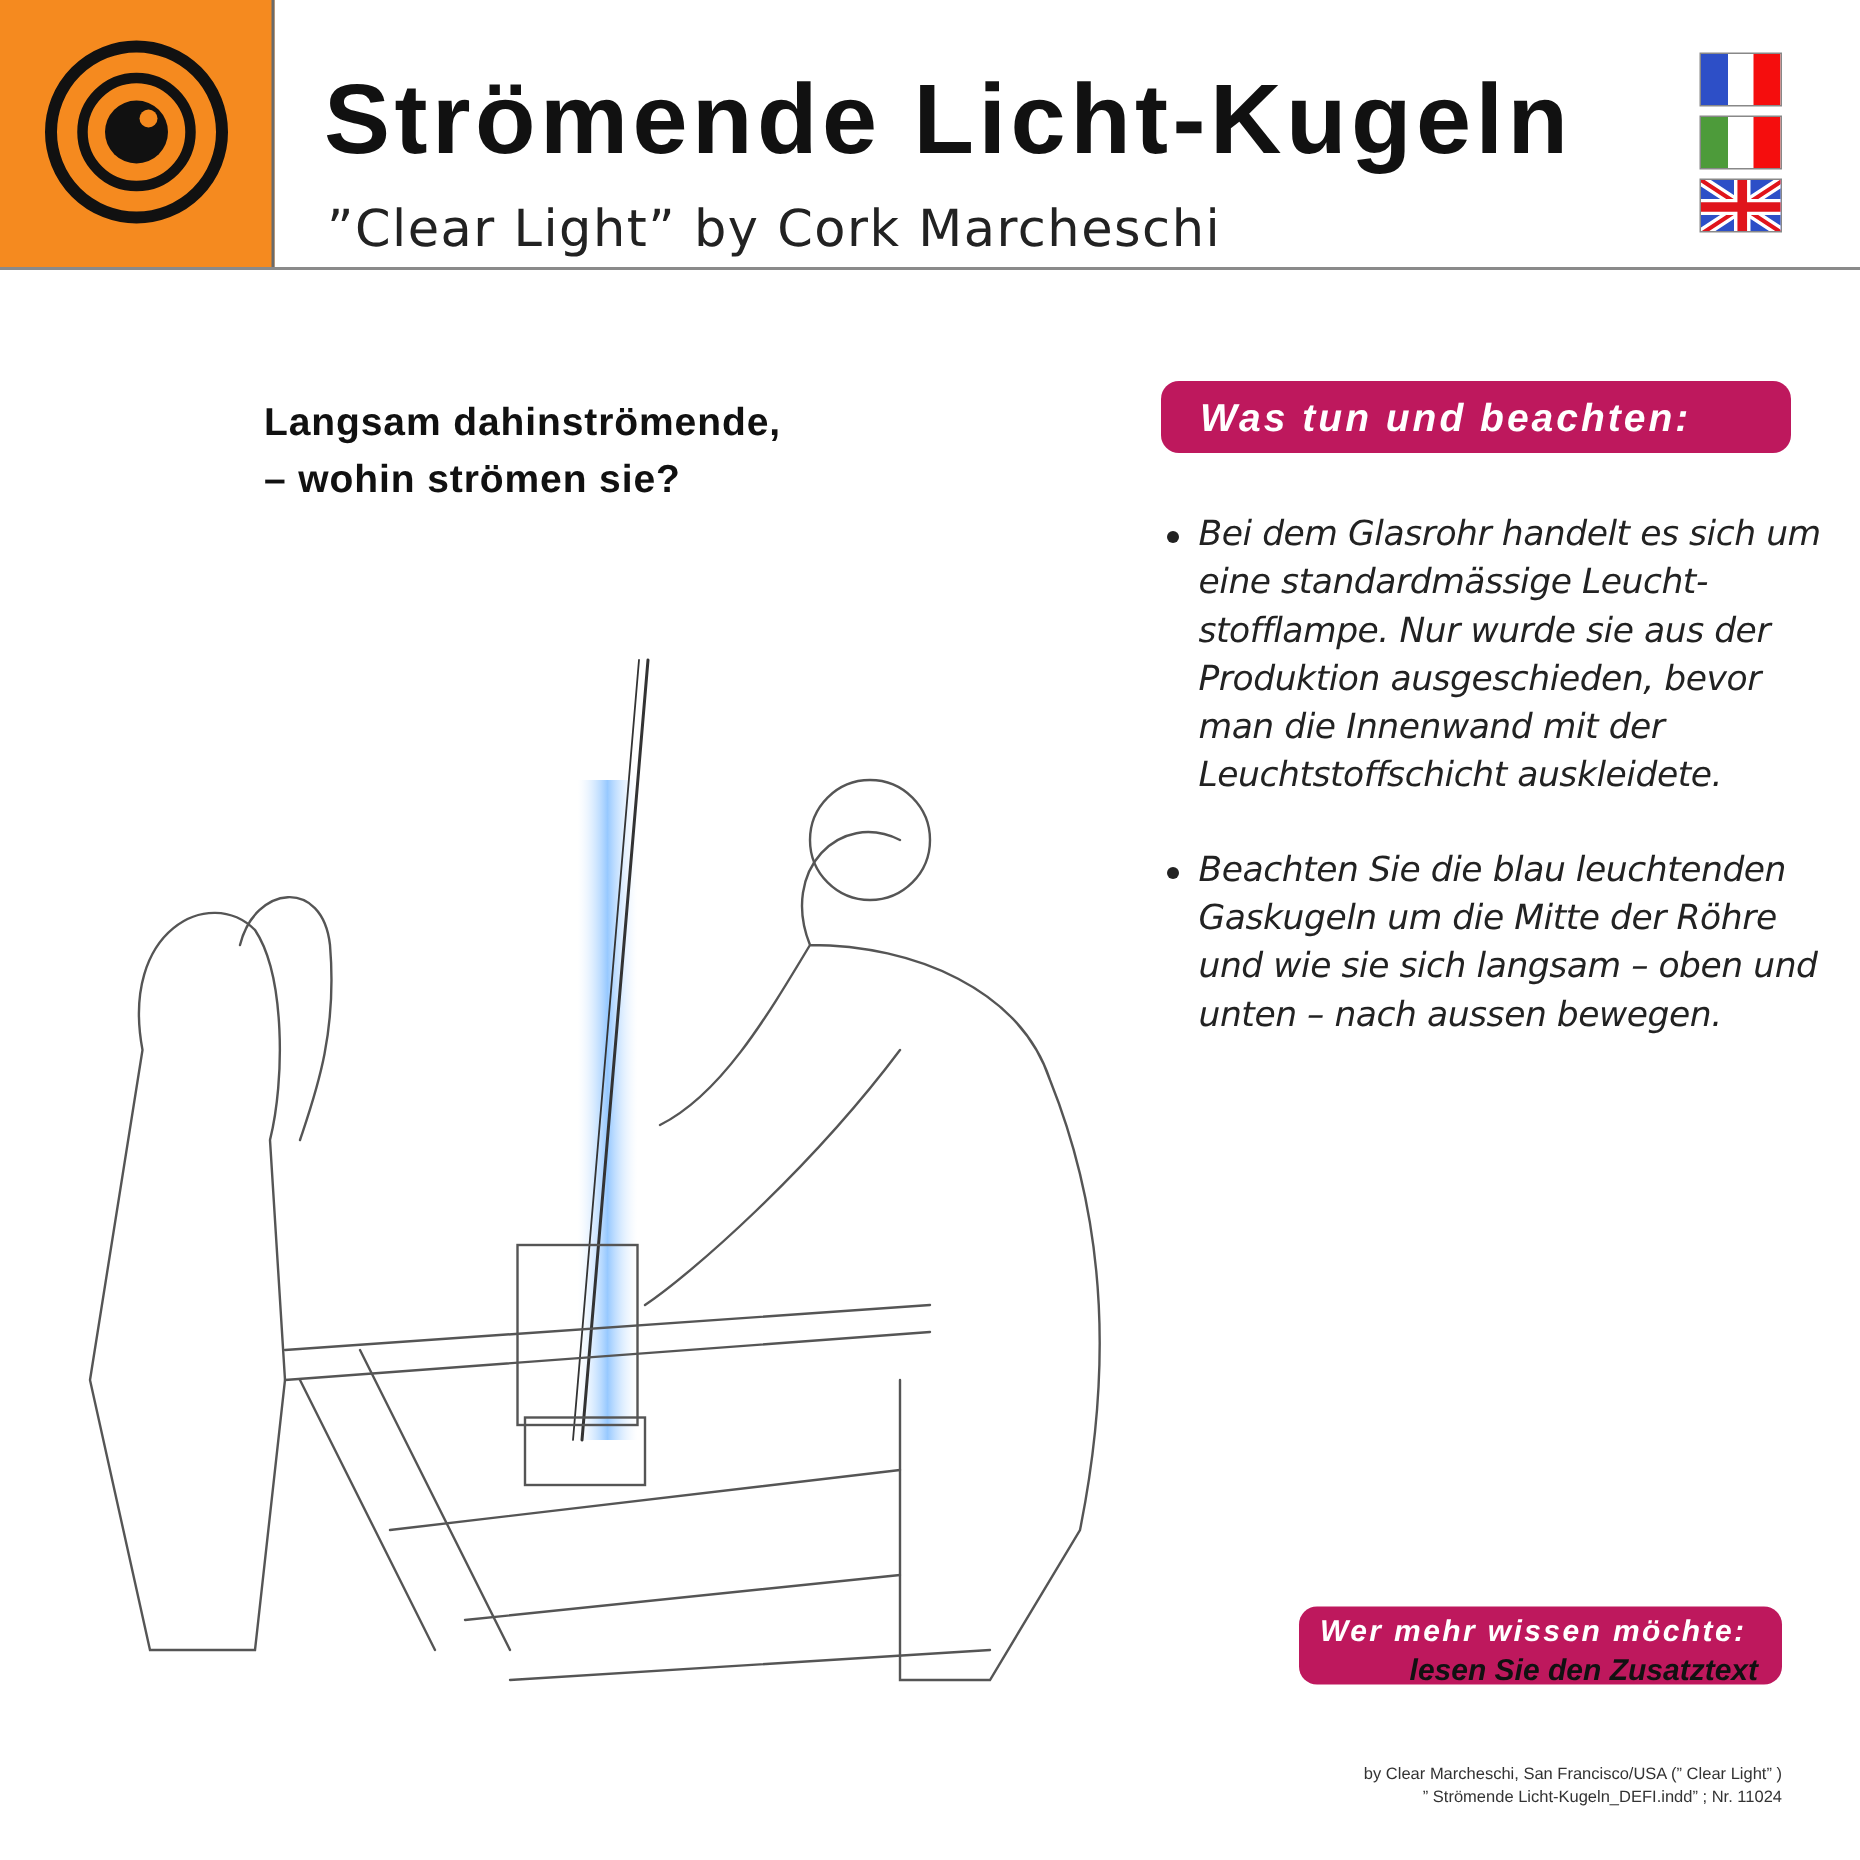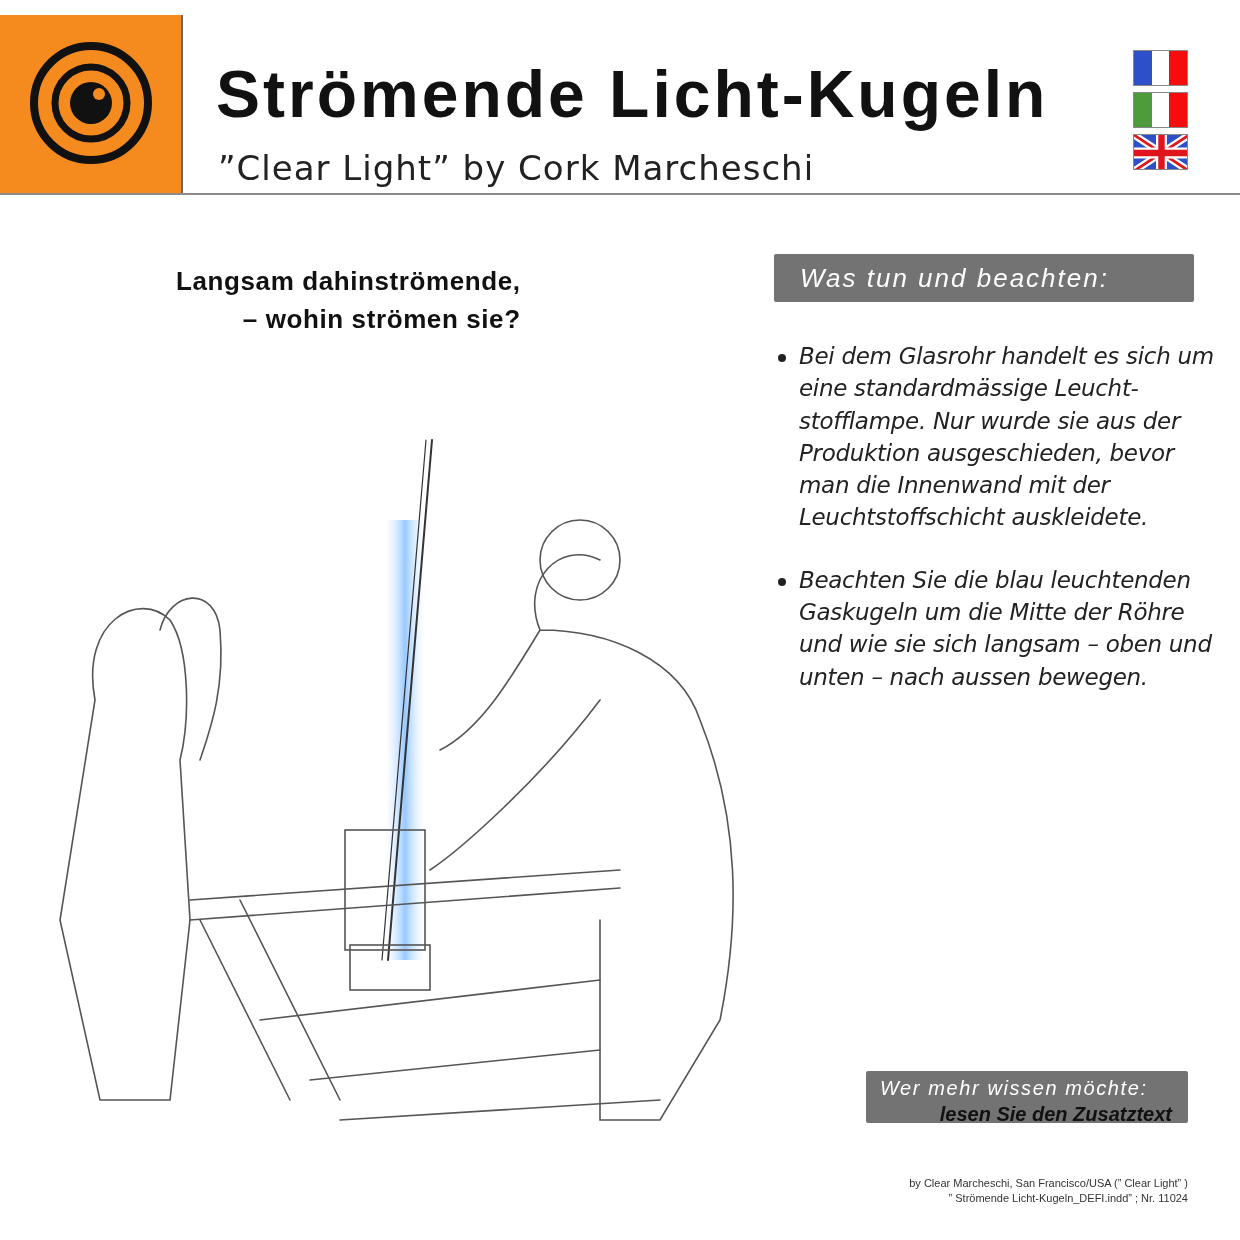--- a/index.html
+++ b/index.html
@@ -1,28 +1,28 @@
 <!DOCTYPE html>
 <html><head>
 <meta charset="utf-8">
 <style>
   html,body{margin:0;padding:0;background:#fff;}
   body{width:1240px;height:1240px;position:relative;overflow:hidden;font-family:"DejaVu Sans",sans-serif;color:#111;}
-  .header{position:absolute;left:0;top:0;width:1240px;height:178px;border-bottom:2px solid #8a8a8a;margin-top:15px;}
+  .header{position:absolute;left:0;top:0;width:1240px;height:178px;border-bottom:2px solid #8a8a8a;}
   .logo-box{position:absolute;left:0;top:0;width:181px;height:178px;background:#f58a1f;border-right:2px solid #6a6a6a;}
   .logo-box svg{position:absolute;left:28px;top:25px;}
   .title{position:absolute;left:216px;top:46px;font-family:"Liberation Sans",sans-serif;font-weight:bold;font-size:66px;letter-spacing:3px;color:#111;white-space:nowrap;line-height:1;}
   .subtitle{position:absolute;left:218px;top:136px;font-family:"DejaVu Sans",sans-serif;font-size:34px;color:#222;letter-spacing:1px;white-space:nowrap;line-height:1;}
   .flag{position:absolute;left:1133px;width:55px;height:36px;border:1px solid #888;box-sizing:border-box;overflow:hidden;}
   .flag.fr{top:35px;display:flex;}
   .flag.it{top:77px;display:flex;}
   .flag.uk{top:119px;}
   .flag span{flex:1;}
-  .lead{position:absolute;left:176px;top:262px;font-family:"Liberation Sans",sans-serif;font-weight:bold;font-size:26px;line-height:38px;letter-spacing:0.6px;color:#111;text-align:right;}
-  .pill{position:absolute;background:#737373;border-radius:2px;color:#fff;font-family:"Liberation Sans",sans-serif;font-weight:normal;font-style:italic;white-space:nowrap;}
+  .lead{position:absolute;left:176px;top:262px;font-family:"Liberation Sans",sans-serif;font-weight:bold;font-size:26px;line-height:38px;letter-spacing:0.6px;color:#111;}
+  .pill{position:absolute;background:#be185d;border-radius:12px;color:#fff;font-family:"Liberation Sans",sans-serif;font-weight:bold;font-style:italic;white-space:nowrap;}
   .pill.main{left:774px;top:254px;width:420px;height:48px;font-size:26px;line-height:48px;text-indent:26px;letter-spacing:2px;}
   .pill.more{left:866px;top:1071px;width:322px;height:52px;font-size:20px;line-height:34px;text-indent:14px;letter-spacing:1.6px;}
   .bullets{position:absolute;left:774px;top:340px;width:440px;margin:0;padding:0;list-style:none;}
   .bullets li{position:relative;padding-left:25px;font-family:"DejaVu Sans",sans-serif;font-style:italic;font-size:23px;line-height:32.3px;color:#222;margin-bottom:30px;letter-spacing:-0.3px;}
   .bullets li .dot{position:absolute;left:4px;top:14px;width:8px;height:8px;border-radius:50%;background:#222;}
   .more-text{position:absolute;left:920px;top:1103px;width:252px;text-align:right;font-family:"Liberation Sans",sans-serif;font-weight:bold;font-style:italic;font-size:20px;color:#111;white-space:nowrap;}
   .credits{position:absolute;right:52px;top:1176px;text-align:right;font-family:"Liberation Sans",sans-serif;font-size:11px;line-height:15px;color:#333;}
   .illustration{position:absolute;left:40px;top:400px;width:740px;height:760px;}
 </style>
 </head>

